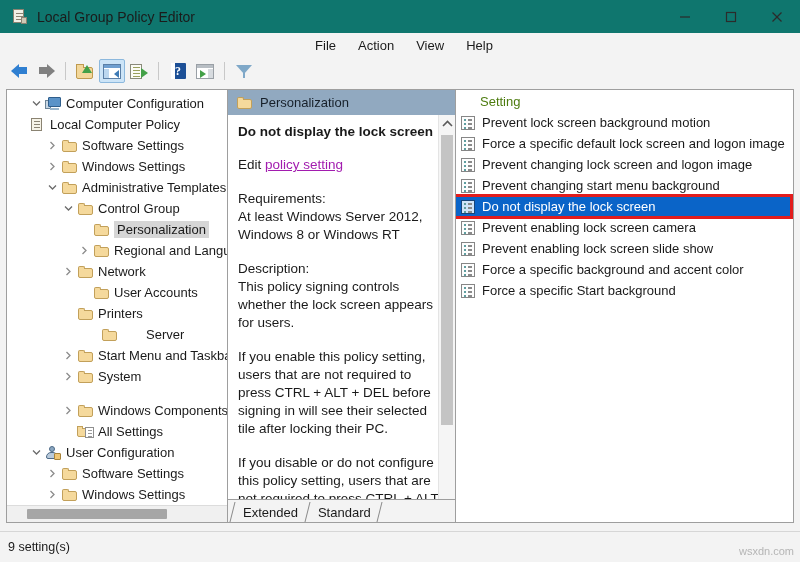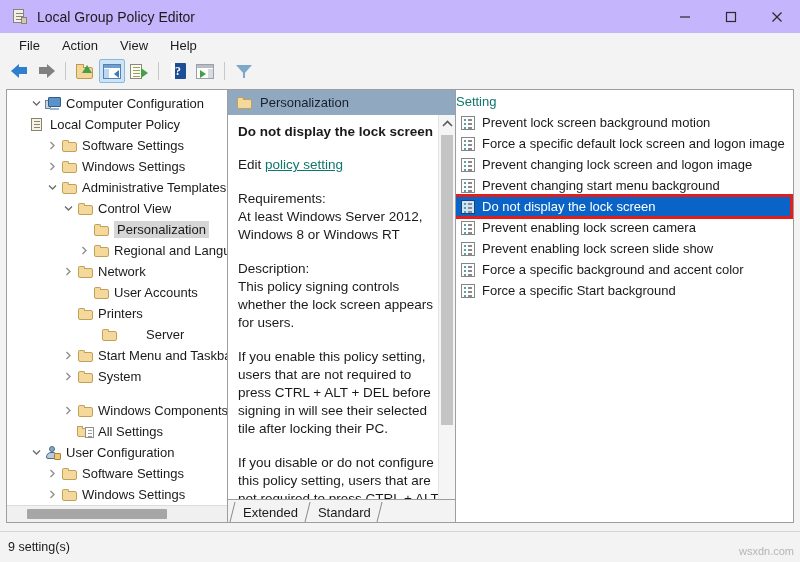--- a/index.html
+++ b/index.html
@@ -18,21 +18,21 @@
     width: 800px; height: 562px;
     background: #f3f3f3;
     box-sizing: border-box;
   }
 
   
   .titlebar {
     height: 33px;
     display: flex;
     align-items: center;
-    background: #c4b5fd;
+    background: #0f766e;
     position: relative;
     text-align: center;
   }
   .title-icon {
     width: 17px; height: 17px;
     margin-left: 11px; margin-right: 9px;
     position: relative;
     flex: none;
   }
   .title-icon .doc {
@@ -75,20 +75,21 @@
   .win-btn svg { display: block; }
 
   
   .menubar {
     height: 24px;
     display: flex;
     align-items: center;
     padding-left: 8px;
     background: #f3f3f3;
     font-size: 13px;
+    justify-content: center;
   }
   .menu-item {
     padding: 2px 11px;
     color: #1b1b1b;
     cursor: default;
   }
 
   
   .toolbar {
     height: 28px;
@@ -431,21 +432,21 @@
     line-height: 18px;
     color: #1a1a1a;
   }
   .mid-title {
     font-weight: bold;
     font-size: 13.5px;
     margin-bottom: 15px;
   }
   .mid-edit { margin-bottom: 16px; }
   .mid-link {
-    color: #0f766e;
+    color: #a21caf;
     text-decoration: underline;
     cursor: pointer;
   }
   .mid-para { margin-bottom: 16px; }
   .mid-scroll {
     position: absolute;
     right: 0; top: 25px; bottom: 0;
     width: 16px;
     background: #f5f5f5;
     border-left: 1px solid #e4e4e4;
@@ -507,23 +508,23 @@
     background: #ffffff;
     border: 1px solid #9e9e9e;
     border-left: none;
     box-sizing: border-box;
     position: relative;
     overflow: hidden;
   }
   .list-head {
     height: 22px;
     display: flex; align-items: center;
-    padding-left: 0;
+    padding-left: 24px;
     font-size: 13px;
-    color: #0f766e;
+    color: #4d7c0f;
     background: #ffffff;
   }
   .list-rows { position: relative; }
   .list-row {
     height: 21px;
     display: flex;
     align-items: center;
     padding-left: 5px;
     white-space: nowrap;
     font-size: 13px;
@@ -748,21 +749,21 @@
               <svg width="9" height="7" viewBox="0 0 9 7">
                 <polyline points="1,1.5 4.5,5 8,1.5" fill="none" stroke="#6b6b6b" stroke-width="1.3"></polyline>
               </svg>
             </span>
             <span class="tree-ic">
               <span class="fold">
                 <span class="b"></span>
                 <span class="t"></span>
               </span>
             </span>
-            <span class="lbl" style="margin-left: 4px;">Control View</span>
+            <span class="lbl" style="margin-left: 4px;">Control Group</span>
           </div>
           <div class="tree-row selected" style="padding-left: 70px;">
             <span class="expander"></span>
             <span class="tree-ic">
               <span class="fold">
                 <span class="b"></span>
                 <span class="t"></span>
               </span>
             </span>
             <span class="lbl" style="margin-left: 4px;">Personalization</span>

